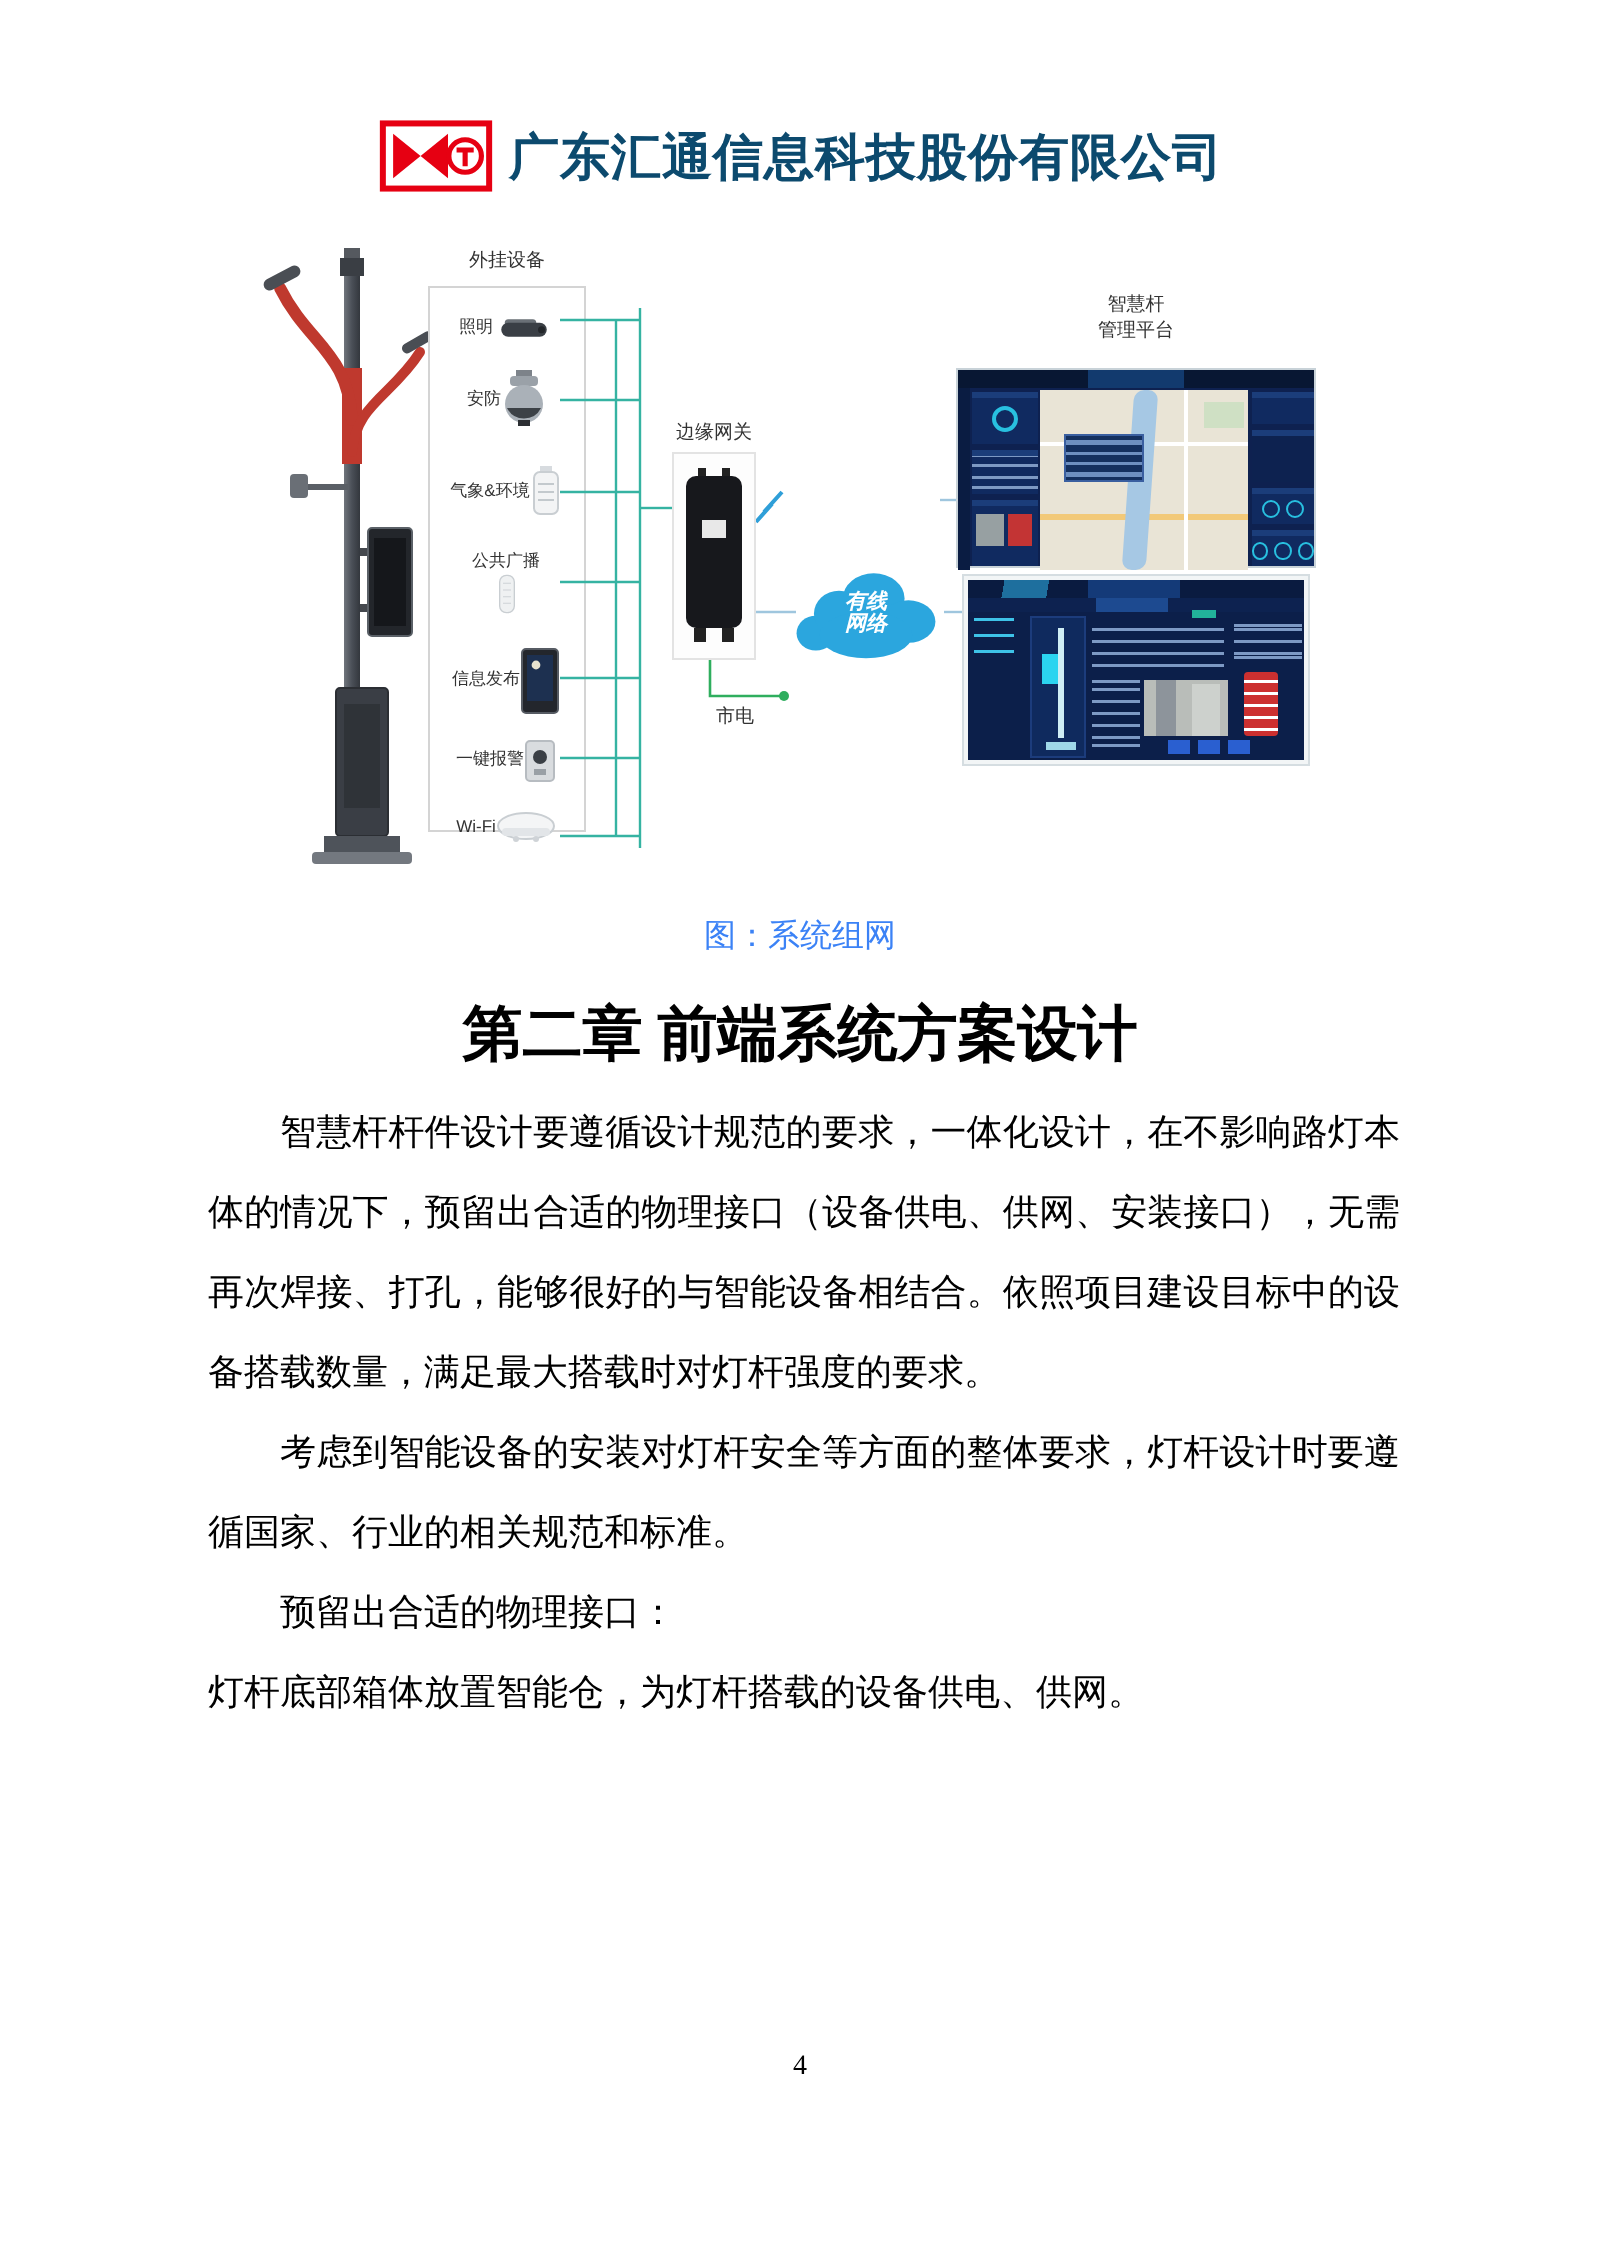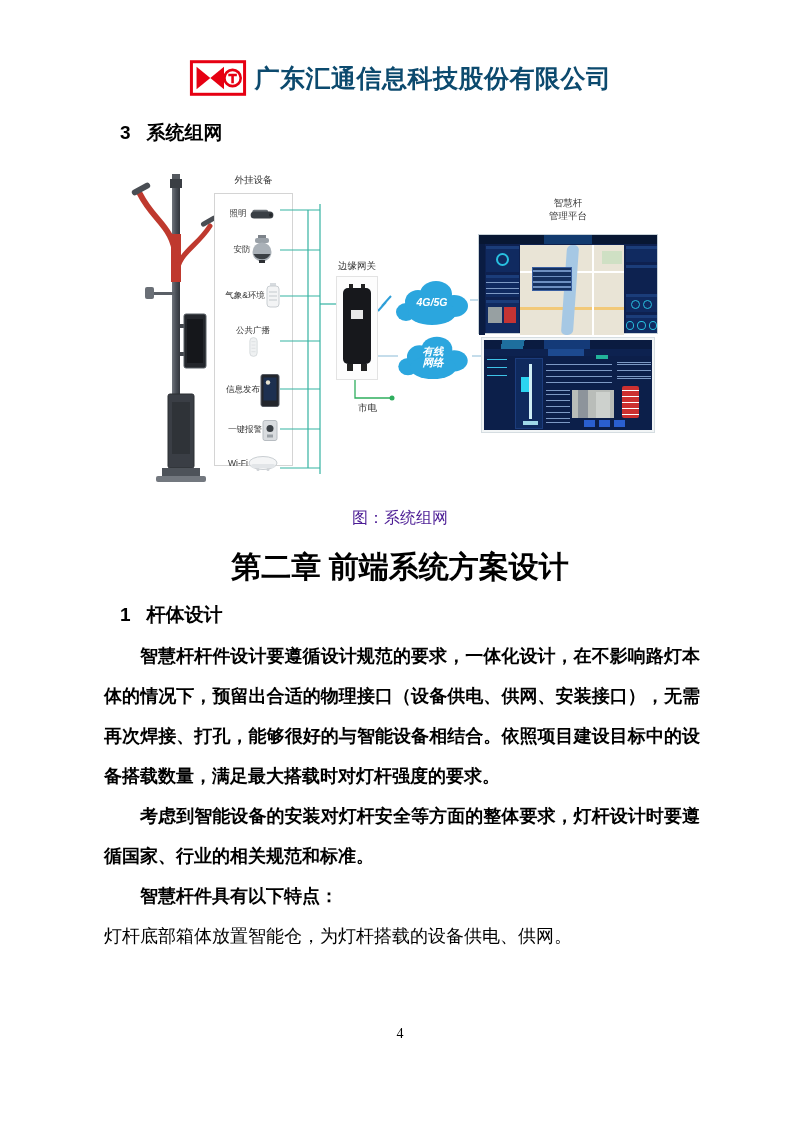--- a/index.html
+++ b/index.html
@@ -92,45 +92,42 @@
   .sb-cam { left:88px; top:50px; width:42px; height:28px; background:#b9bdb9; }
   .slab1 { position:absolute; left:6px; top:0; width:10px; height:28px; background:#8d949b; }
   .slab2 { position:absolute; left:24px; top:2px; width:14px; height:26px; background:#cdd1cd; }
   .sb-right { left:133px; top:20px; width:34px; height:22px; }
   .sb-btn-green { left:112px; top:15px; width:12px; height:4px; background:#22b39a; }
   .sb-alarm { left:138px; top:46px; width:17px; height:32px; background:#cc3030; border-radius:2px;
     background-image:repeating-linear-gradient(180deg,#ffffff 0 1.5px,transparent 1.5px 6px); background-origin:content-box; padding:4px 3px; }
   .sb-btns { left:100px; top:80px; width:60px; height:8px; display:flex; gap:4px; position:absolute; }
   .sb-btns i { display:block; width:11px; height:7px; background:#2a5fd0; }
   
-  .caption { margin-top:14px; text-align:center; font-size:16px; color:#4c1d95; }
+  .caption { margin-top:14px; text-align:center; font-size:16px; color:#3b82f6; }
   .chapter { margin-top:18px; text-align:center; font-size:30px; font-weight:700; color:#000; }
   .bodytext { margin:8px 100px 0 104px; font-size:18px; line-height:40px; text-align:justify; color:#000; }
-  .bodytext p.ind { text-indent:2em;font-weight:bold; }
+  .bodytext p.ind { text-indent:2em; }
   .pageno { position:absolute; left:0; top:1026px; width:100%; text-align:center; font-size:14px; color:#000; }
 </style>
 </head>
 <body>
 
 <div class="page">
 
   <div class="logo-row">
     <svg class="logo-mark" viewBox="0 0 66 42">
       <rect x="2" y="2" width="62" height="38" fill="none" stroke="#e60012" stroke-width="3.5"></rect>
       <polygon points="8,8 24,21 8,34" fill="#e60012"></polygon>
       <polygon points="40,8 24,21 40,34" fill="#e60012"></polygon>
       <circle cx="50" cy="21" r="9.5" fill="none" stroke="#e60012" stroke-width="3"></circle>
       <polygon points="45,16 55,16 55,19 51.5,19 51.5,27 48.5,27 48.5,19 45,19" fill="#e60012"></polygon>
     </svg>
     <span class="logo-text">广东汇通信息科技股份有限公司</span>
   </div>
 
-  <div class="sec-heading">
-    <span class="num">3</span><span>系统组网</span>
-  </div>
 
   <div class="figure">
 
     <svg class="pole-svg" viewBox="0 0 92 330">
       <defs>
         <linearGradient id="pg" x1="0" y1="0" x2="1" y2="0">
           <stop offset="0" stop-color="#70757c"></stop>
             <stop offset="0.5" stop-color="#4a4f57"></stop>
             <stop offset="1" stop-color="#33373d"></stop>
         </linearGradient>
@@ -251,32 +248,20 @@
     <div class="gw-frame"></div>
     <svg class="gw-device" viewBox="0 0 32 88">
       <rect x="8" y="0" width="4" height="5" fill="#222"></rect>
         <rect x="20" y="0" width="4" height="5" fill="#222"></rect>
       <rect x="2" y="4" width="28" height="76" rx="5" fill="#17181c"></rect>
       <rect x="10" y="26" width="12" height="9" fill="#e8e8e8"></rect>
       <rect x="6" y="80" width="6" height="7" fill="#222"></rect>
         <rect x="20" y="80" width="6" height="7" fill="#222"></rect>
     </svg>
 
-    <div class="cloud cloud-4g">
-      <svg viewBox="0 0 80 56">
-        <g fill="#2ba6de">
-          <ellipse cx="14" cy="40" rx="10" ry="9"></ellipse>
-            <ellipse cx="26" cy="30" rx="13" ry="12"></ellipse>
-          <ellipse cx="44" cy="22" rx="16" ry="13"></ellipse>
-            <ellipse cx="62" cy="34" rx="14" ry="11"></ellipse>
-          <ellipse cx="40" cy="41" rx="24" ry="12"></ellipse>
-        </g>
-      </svg>
-      <span class="cl-txt">4G/5G</span>
-    </div>
     <div class="cloud cloud-wired">
       <svg viewBox="0 0 80 56">
         <g fill="#2ba6de">
           <ellipse cx="14" cy="40" rx="10" ry="9"></ellipse>
             <ellipse cx="26" cy="30" rx="13" ry="12"></ellipse>
           <ellipse cx="44" cy="22" rx="16" ry="13"></ellipse>
             <ellipse cx="62" cy="34" rx="14" ry="11"></ellipse>
           <ellipse cx="40" cy="41" rx="24" ry="12"></ellipse>
         </g>
       </svg>
@@ -341,25 +326,22 @@
           <i></i>
           <i></i>
         </div>
     </div>
   </div>
 
   <div class="caption">图：系统组网</div>
 
   <div class="chapter">第二章 前端系统方案设计</div>
 
-  <div class="sec-heading second">
-    <span class="num">1</span><span>杆体设计</span>
-  </div>
 
   <div class="bodytext">
     <p class="ind">智慧杆杆件设计要遵循设计规范的要求，一体化设计，在不影响路灯本体的情况下，预留出合适的物理接口（设备供电、供网、安装接口），无需再次焊接、打孔，能够很好的与智能设备相结合。依照项目建设目标中的设备搭载数量，满足最大搭载时对灯杆强度的要求。</p>
     <p class="ind">考虑到智能设备的安装对灯杆安全等方面的整体要求，灯杆设计时要遵循国家、行业的相关规范和标准。</p>
-    <p class="ind">智慧杆件具有以下特点：</p>
+    <p class="ind">预留出合适的物理接口：</p>
     <p>灯杆底部箱体放置智能仓，为灯杆搭载的设备供电、供网。</p>
   </div>
 
   <div class="pageno">4</div>
 </div>
 
 </body></html>

